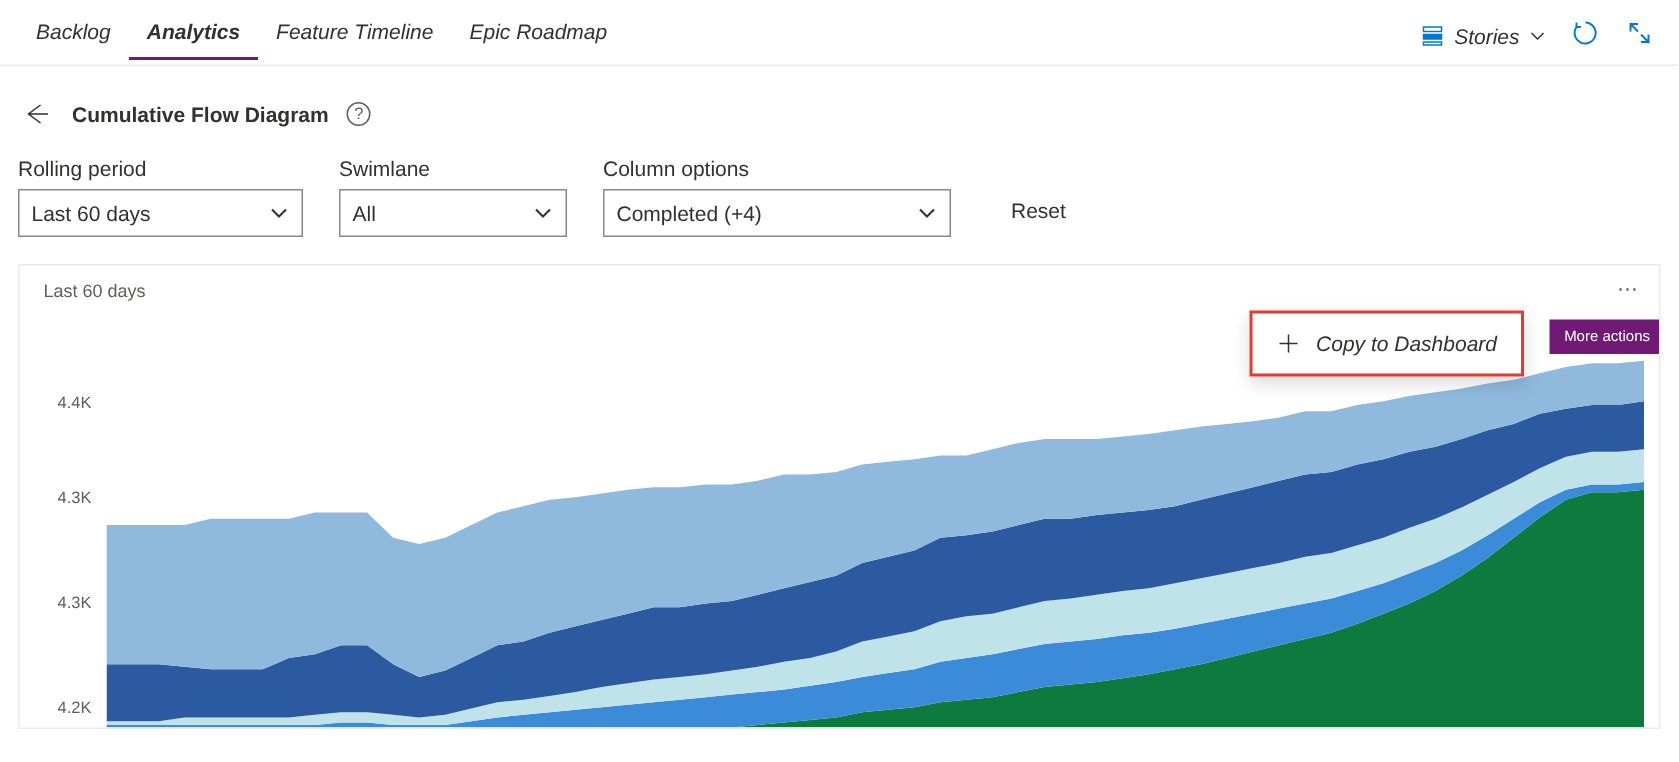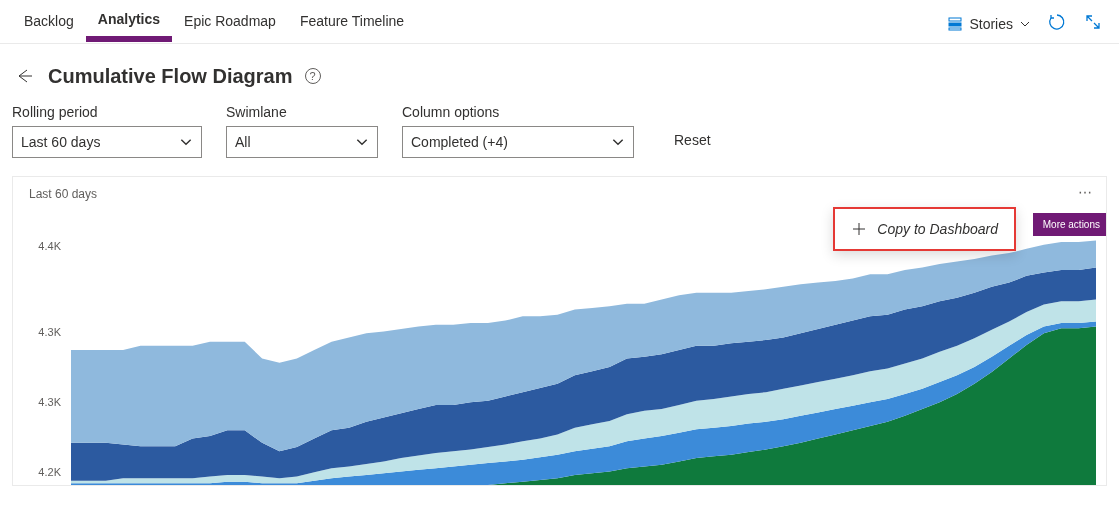--- a/index.html
+++ b/index.html
@@ -1,27 +1,27 @@
 <!DOCTYPE html>
 <html><head>
 <meta charset="utf-8">
 <style>
   * { box-sizing: border-box; font-family: "Segoe UI", -apple-system, sans-serif; }
   body { margin: 0; width: 1119px; height: 508px; overflow: hidden; background: #fff; color: #323130; font-size: 14px; }
 
-  .tabs { display: flex; align-items: center; height: 44px; padding: 0 12px; border-bottom: 1px solid #eaeaea; }
+  .tabs { display: flex; align-items: center; height: 44px; padding: 0 12px; border-bottom: 1px solid #eaeaea; font-style: italic; }
   .tab { padding: 10px 12px 9px; cursor: pointer; font-size: 14px; border-bottom: 2px solid transparent; }
-  .tab.active { font-weight: 600; border-bottom: 6px solid #701a75; }
+  .tab.active { font-weight: 600; border-bottom: 2px solid #701a75; }
   .tabs-right { margin-left: auto; display: flex; align-items: flex-end; gap: 8px; }
   .stories-dd { display: flex; align-items: center; gap: 6px; cursor: pointer; padding: 4px 4px; }
   .icon-btn { display: flex; align-items: center; justify-content: center; width: 28px; height: 28px; cursor: pointer; color: #0078d4; }
 
   .page-header { display: flex; align-items: center; gap: 12px; padding: 20px 12px 8px; }
   .back-arrow { width: 24px; height: 24px; display:flex; align-items:center; justify-content:center; cursor: pointer; color: #323130; }
-  .page-title { font-size: 20px; font-weight: 600; margin: 0; }
+  .page-title { font-size: 14px; font-weight: 600; margin: 0; }
   .help-circle { width: 16px; height: 16px; border: 1px solid #605e5c; border-radius: 50%; display:flex; align-items:center; justify-content:center; font-size: 11px; color:#605e5c; cursor:pointer; }
 
   .filters { display: flex; gap: 24px; padding: 8px 12px 18px; align-items: flex-end; }
   .fgroup { display: flex; flex-direction: column; gap: 6px; }
   .flabel { font-size: 14px; color: #323130; }
   .dd { border: 1px solid #8a8886; height: 32px; display: flex; align-items: center; justify-content: space-between; padding: 0 8px; cursor: pointer; background: #fff; min-width: 152px; }
   .dd.w1 { width: 190px; }
   .dd.w2 { width: 132px; }
   .dd.w3 { width: 232px; }
   .reset { font-weight: 400; margin-left: 16px; cursor: pointer; align-self: center; padding-top: 18px; }
@@ -42,22 +42,22 @@
   .chart-area svg { width:100%; height:100%; display:block; }
 
   svg { display:block; }
 </style>
 </head>
 <body>
 
 <div class="tabs">
   <div class="tab">Backlog</div>
   <div class="tab active">Analytics</div>
+  <div class="tab">Feature Timeline</div>
   <div class="tab">Epic Roadmap</div>
-  <div class="tab">Feature Timeline</div>
   <div class="tabs-right">
     <div class="stories-dd">
       <svg width="16" height="16" viewBox="0 0 16 16">
           <g stroke="#0078d4" stroke-width="1" fill="none">
             <rect x="2" y="2" width="12" height="3"></rect>
             <rect x="2" y="7" width="12" height="3" fill="#0078d4"></rect>
             <rect x="2" y="12" width="12" height="2"></rect>
           </g>
         </svg>
       <span>Stories</span>
@@ -136,21 +136,21 @@
         <svg width="14" height="14" viewBox="0 0 14 14">
             <path d="M7 1 L7 13 M1 7 L13 7" stroke="#323130" stroke-width="1"></path>
           </svg>
       </span>
       <span>Copy to Dashboard</span>
     </div>
   </div>
   <div class="tooltip">More actions</div>
 
   <div class="axis">
-    <div class="tick" style="top:9px">4.4K</div>
+    <div class="tick" style="top:32px">4.4K</div>
     <div class="tick" style="top:95px">4.3K</div>
     <div class="tick" style="top:165px">4.3K</div>
     <div class="tick" style="top:235px">4.2K</div>
   </div>
 
   <div class="chart-area">
     <svg id="cfd-svg" viewBox="0 0 1000 260" preserveAspectRatio="none">
         <path d="M0,260 L16.949152542372882,260 L33.898305084745765,260 L50.84745762711865,260 L67.79661016949153,260 L84.7457627118644,260 L101.6949152542373,260 L118.64406779661017,260 L135.59322033898306,260 L152.54237288135593,260 L169.4915254237288,260 L186.4406779661017,260 L203.3898305084746,260 L220.33898305084745,260 L237.28813559322035,260 L254.23728813559322,260 L271.1864406779661,260 L288.135593220339,260 L305.08474576271186,260 L322.03389830508473,260 L338.9830508474576,260 L355.9322033898305,260 L372.8813559322034,260 L389.8305084745763,260 L406.7796610169492,260 L423.728813559322,258.26666666666665 L440.6779661016949,256.53333333333336 L457.6271186440678,254.8 L474.5762711864407,253.06666666666666 L491.52542372881356,249.6 L508.47457627118644,247.86666666666667 L525.4237288135594,246.13333333333333 L542.3728813559322,242.66666666666666 L559.322033898305,240.93333333333334 L576.271186440678,239.2 L593.2203389830509,235.73333333333332 L610.1694915254237,232.26666666666665 L627.1186440677966,230.53333333333333 L644.0677966101695,228.8 L661.0169491525423,226.2 L677.9661016949152,223.6 L694.9152542372882,220.13333333333333 L711.864406779661,216.66666666666669 L728.8135593220338,212.33333333333334 L745.7627118644068,208 L762.7118644067797,203.66666666666666 L779.6610169491526,199.33333333333334 L796.6101694915254,195 L813.5593220338984,188.93333333333334 L830.5084745762712,182 L847.457627118644,175.06666666666666 L864.406779661017,166.4 L881.3559322033898,156 L898.3050847457628,143.86666666666667 L915.2542372881356,130 L932.2033898305084,116.13333333333333 L949.1525423728814,104 L966.1016949152543,98.80000000000001 L983.0508474576271,98.80000000000001 L1000,97.06666666666666 L1000,260 L983.0508474576271,260 L966.1016949152543,260 L949.1525423728814,260 L932.2033898305084,260 L915.2542372881356,260 L898.3050847457628,260 L881.3559322033898,260 L864.406779661017,260 L847.457627118644,260 L830.5084745762712,260 L813.5593220338984,260 L796.6101694915254,260 L779.6610169491526,260 L762.7118644067797,260 L745.7627118644068,260 L728.8135593220338,260 L711.864406779661,260 L694.9152542372882,260 L677.9661016949152,260 L661.0169491525423,260 L644.0677966101695,260 L627.1186440677966,260 L610.1694915254237,260 L593.2203389830509,260 L576.271186440678,260 L559.322033898305,260 L542.3728813559322,260 L525.4237288135594,260 L508.47457627118644,260 L491.52542372881356,260 L474.5762711864407,260 L457.6271186440678,260 L440.6779661016949,260 L423.728813559322,260 L406.7796610169492,260 L389.8305084745763,260 L372.8813559322034,260 L355.9322033898305,260 L338.9830508474576,260 L322.03389830508473,260 L305.08474576271186,260 L288.135593220339,260 L271.1864406779661,260 L254.23728813559322,260 L237.28813559322035,260 L220.33898305084745,260 L203.3898305084746,260 L186.4406779661017,260 L169.4915254237288,260 L152.54237288135593,260 L135.59322033898306,260 L118.64406779661017,260 L101.6949152542373,260 L84.7457627118644,260 L67.79661016949153,260 L50.84745762711865,260 L33.898305084745765,260 L16.949152542372882,260 L0,260 Z" fill="#0f7a3d"></path>
         <path d="M0,258.26666666666665 L16.949152542372882,258.26666666666665 L33.898305084745765,258.26666666666665 L50.84745762711865,258.26666666666665 L67.79661016949153,258.26666666666665 L84.7457627118644,258.26666666666665 L101.6949152542373,258.26666666666665 L118.64406779661017,258.26666666666665 L135.59322033898306,258.26666666666665 L152.54237288135593,256.53333333333336 L169.4915254237288,256.53333333333336 L186.4406779661017,258.26666666666665 L203.3898305084746,258.26666666666665 L220.33898305084745,258.26666666666665 L237.28813559322035,255.66666666666666 L254.23728813559322,253.06666666666666 L271.1864406779661,251.33333333333334 L288.135593220339,249.6 L305.08474576271186,247.86666666666667 L322.03389830508473,246.13333333333333 L338.9830508474576,244.4 L355.9322033898305,242.66666666666666 L372.8813559322034,240.93333333333334 L389.8305084745763,239.2 L406.7796610169492,237.46666666666667 L423.728813559322,235.73333333333332 L440.6779661016949,234 L457.6271186440678,231.4 L474.5762711864407,228.8 L491.52542372881356,225.33333333333334 L508.47457627118644,222.73333333333335 L525.4237288135594,220.13333333333333 L542.3728813559322,214.93333333333334 L559.322033898305,212.33333333333334 L576.271186440678,209.73333333333335 L593.2203389830509,206.26666666666665 L610.1694915254237,202.8 L627.1186440677966,201.06666666666666 L644.0677966101695,199.33333333333334 L661.0169491525423,196.73333333333332 L677.9661016949152,195 L694.9152542372882,192.39999999999998 L711.864406779661,188.93333333333334 L728.8135593220338,185.46666666666667 L745.7627118644068,182 L762.7118644067797,178.53333333333333 L779.6610169491526,175.06666666666666 L796.6101694915254,171.6 L813.5593220338984,166.4 L830.5084745762712,161.2 L847.457627118644,154.26666666666665 L864.406779661017,147.33333333333331 L881.3559322033898,138.66666666666669 L898.3050847457628,128.26666666666665 L915.2542372881356,117 L932.2033898305084,105.73333333333332 L949.1525423728814,97.06666666666666 L966.1016949152543,93.6 L983.0508474576271,93.6 L1000,91.86666666666667 L1000,97.06666666666666 L983.0508474576271,98.80000000000001 L966.1016949152543,98.80000000000001 L949.1525423728814,104 L932.2033898305084,116.13333333333333 L915.2542372881356,130 L898.3050847457628,143.86666666666667 L881.3559322033898,156 L864.406779661017,166.4 L847.457627118644,175.06666666666666 L830.5084745762712,182 L813.5593220338984,188.93333333333334 L796.6101694915254,195 L779.6610169491526,199.33333333333334 L762.7118644067797,203.66666666666666 L745.7627118644068,208 L728.8135593220338,212.33333333333334 L711.864406779661,216.66666666666669 L694.9152542372882,220.13333333333333 L677.9661016949152,223.6 L661.0169491525423,226.2 L644.0677966101695,228.8 L627.1186440677966,230.53333333333333 L610.1694915254237,232.26666666666665 L593.2203389830509,235.73333333333332 L576.271186440678,239.2 L559.322033898305,240.93333333333334 L542.3728813559322,242.66666666666666 L525.4237288135594,246.13333333333333 L508.47457627118644,247.86666666666667 L491.52542372881356,249.6 L474.5762711864407,253.06666666666666 L457.6271186440678,254.8 L440.6779661016949,256.53333333333336 L423.728813559322,258.26666666666665 L406.7796610169492,260 L389.8305084745763,260 L372.8813559322034,260 L355.9322033898305,260 L338.9830508474576,260 L322.03389830508473,260 L305.08474576271186,260 L288.135593220339,260 L271.1864406779661,260 L254.23728813559322,260 L237.28813559322035,260 L220.33898305084745,260 L203.3898305084746,260 L186.4406779661017,260 L169.4915254237288,260 L152.54237288135593,260 L135.59322033898306,260 L118.64406779661017,260 L101.6949152542373,260 L84.7457627118644,260 L67.79661016949153,260 L50.84745762711865,260 L33.898305084745765,260 L16.949152542372882,260 L0,260 Z" fill="#3c8bd9"></path>
         <path d="M0,255.66666666666666 L16.949152542372882,255.66666666666666 L33.898305084745765,255.66666666666666 L50.84745762711865,253.06666666666666 L67.79661016949153,253.06666666666666 L84.7457627118644,253.06666666666666 L101.6949152542373,253.06666666666666 L118.64406779661017,253.06666666666666 L135.59322033898306,251.33333333333334 L152.54237288135593,249.6 L169.4915254237288,249.6 L186.4406779661017,251.33333333333334 L203.3898305084746,253.06666666666666 L220.33898305084745,251.33333333333334 L237.28813559322035,247 L254.23728813559322,242.66666666666666 L271.1864406779661,240.93333333333334 L288.135593220339,238.33333333333334 L305.08474576271186,235.73333333333332 L322.03389830508473,232.26666666666665 L338.9830508474576,229.66666666666666 L355.9322033898305,227.06666666666666 L372.8813559322034,225.33333333333334 L389.8305084745763,223.6 L406.7796610169492,221 L423.728813559322,218.4 L440.6779661016949,214.93333333333334 L457.6271186440678,212.33333333333334 L474.5762711864407,208 L491.52542372881356,201.06666666666666 L508.47457627118644,197.6 L525.4237288135594,194.13333333333333 L542.3728813559322,187.2 L559.322033898305,183.73333333333335 L576.271186440678,182 L593.2203389830509,177.66666666666669 L610.1694915254237,173.33333333333334 L627.1186440677966,171.6 L644.0677966101695,169 L661.0169491525423,166.4 L677.9661016949152,164.66666666666669 L694.9152542372882,161.2 L711.864406779661,157.73333333333335 L728.8135593220338,154.26666666666665 L745.7627118644068,150.8 L762.7118644067797,147.33333333333331 L779.6610169491526,143 L796.6101694915254,140.39999999999998 L813.5593220338984,135.2 L830.5084745762712,130 L847.457627118644,123.06666666666669 L864.406779661017,117 L881.3559322033898,109.20000000000002 L898.3050847457628,100.53333333333336 L915.2542372881356,91.86666666666667 L932.2033898305084,82.33333333333334 L949.1525423728814,74.53333333333333 L966.1016949152543,71.06666666666666 L983.0508474576271,71.06666666666666 L1000,69.33333333333334 L1000,91.86666666666667 L983.0508474576271,93.6 L966.1016949152543,93.6 L949.1525423728814,97.06666666666666 L932.2033898305084,105.73333333333332 L915.2542372881356,117 L898.3050847457628,128.26666666666665 L881.3559322033898,138.66666666666669 L864.406779661017,147.33333333333331 L847.457627118644,154.26666666666665 L830.5084745762712,161.2 L813.5593220338984,166.4 L796.6101694915254,171.6 L779.6610169491526,175.06666666666666 L762.7118644067797,178.53333333333333 L745.7627118644068,182 L728.8135593220338,185.46666666666667 L711.864406779661,188.93333333333334 L694.9152542372882,192.39999999999998 L677.9661016949152,195 L661.0169491525423,196.73333333333332 L644.0677966101695,199.33333333333334 L627.1186440677966,201.06666666666666 L610.1694915254237,202.8 L593.2203389830509,206.26666666666665 L576.271186440678,209.73333333333335 L559.322033898305,212.33333333333334 L542.3728813559322,214.93333333333334 L525.4237288135594,220.13333333333333 L508.47457627118644,222.73333333333335 L491.52542372881356,225.33333333333334 L474.5762711864407,228.8 L457.6271186440678,231.4 L440.6779661016949,234 L423.728813559322,235.73333333333332 L406.7796610169492,237.46666666666667 L389.8305084745763,239.2 L372.8813559322034,240.93333333333334 L355.9322033898305,242.66666666666666 L338.9830508474576,244.4 L322.03389830508473,246.13333333333333 L305.08474576271186,247.86666666666667 L288.135593220339,249.6 L271.1864406779661,251.33333333333334 L254.23728813559322,253.06666666666666 L237.28813559322035,255.66666666666666 L220.33898305084745,258.26666666666665 L203.3898305084746,258.26666666666665 L186.4406779661017,258.26666666666665 L169.4915254237288,256.53333333333336 L152.54237288135593,256.53333333333336 L135.59322033898306,258.26666666666665 L118.64406779661017,258.26666666666665 L101.6949152542373,258.26666666666665 L84.7457627118644,258.26666666666665 L67.79661016949153,258.26666666666665 L50.84745762711865,258.26666666666665 L33.898305084745765,258.26666666666665 L16.949152542372882,258.26666666666665 L0,258.26666666666665 Z" fill="#bfe3e8"></path>

